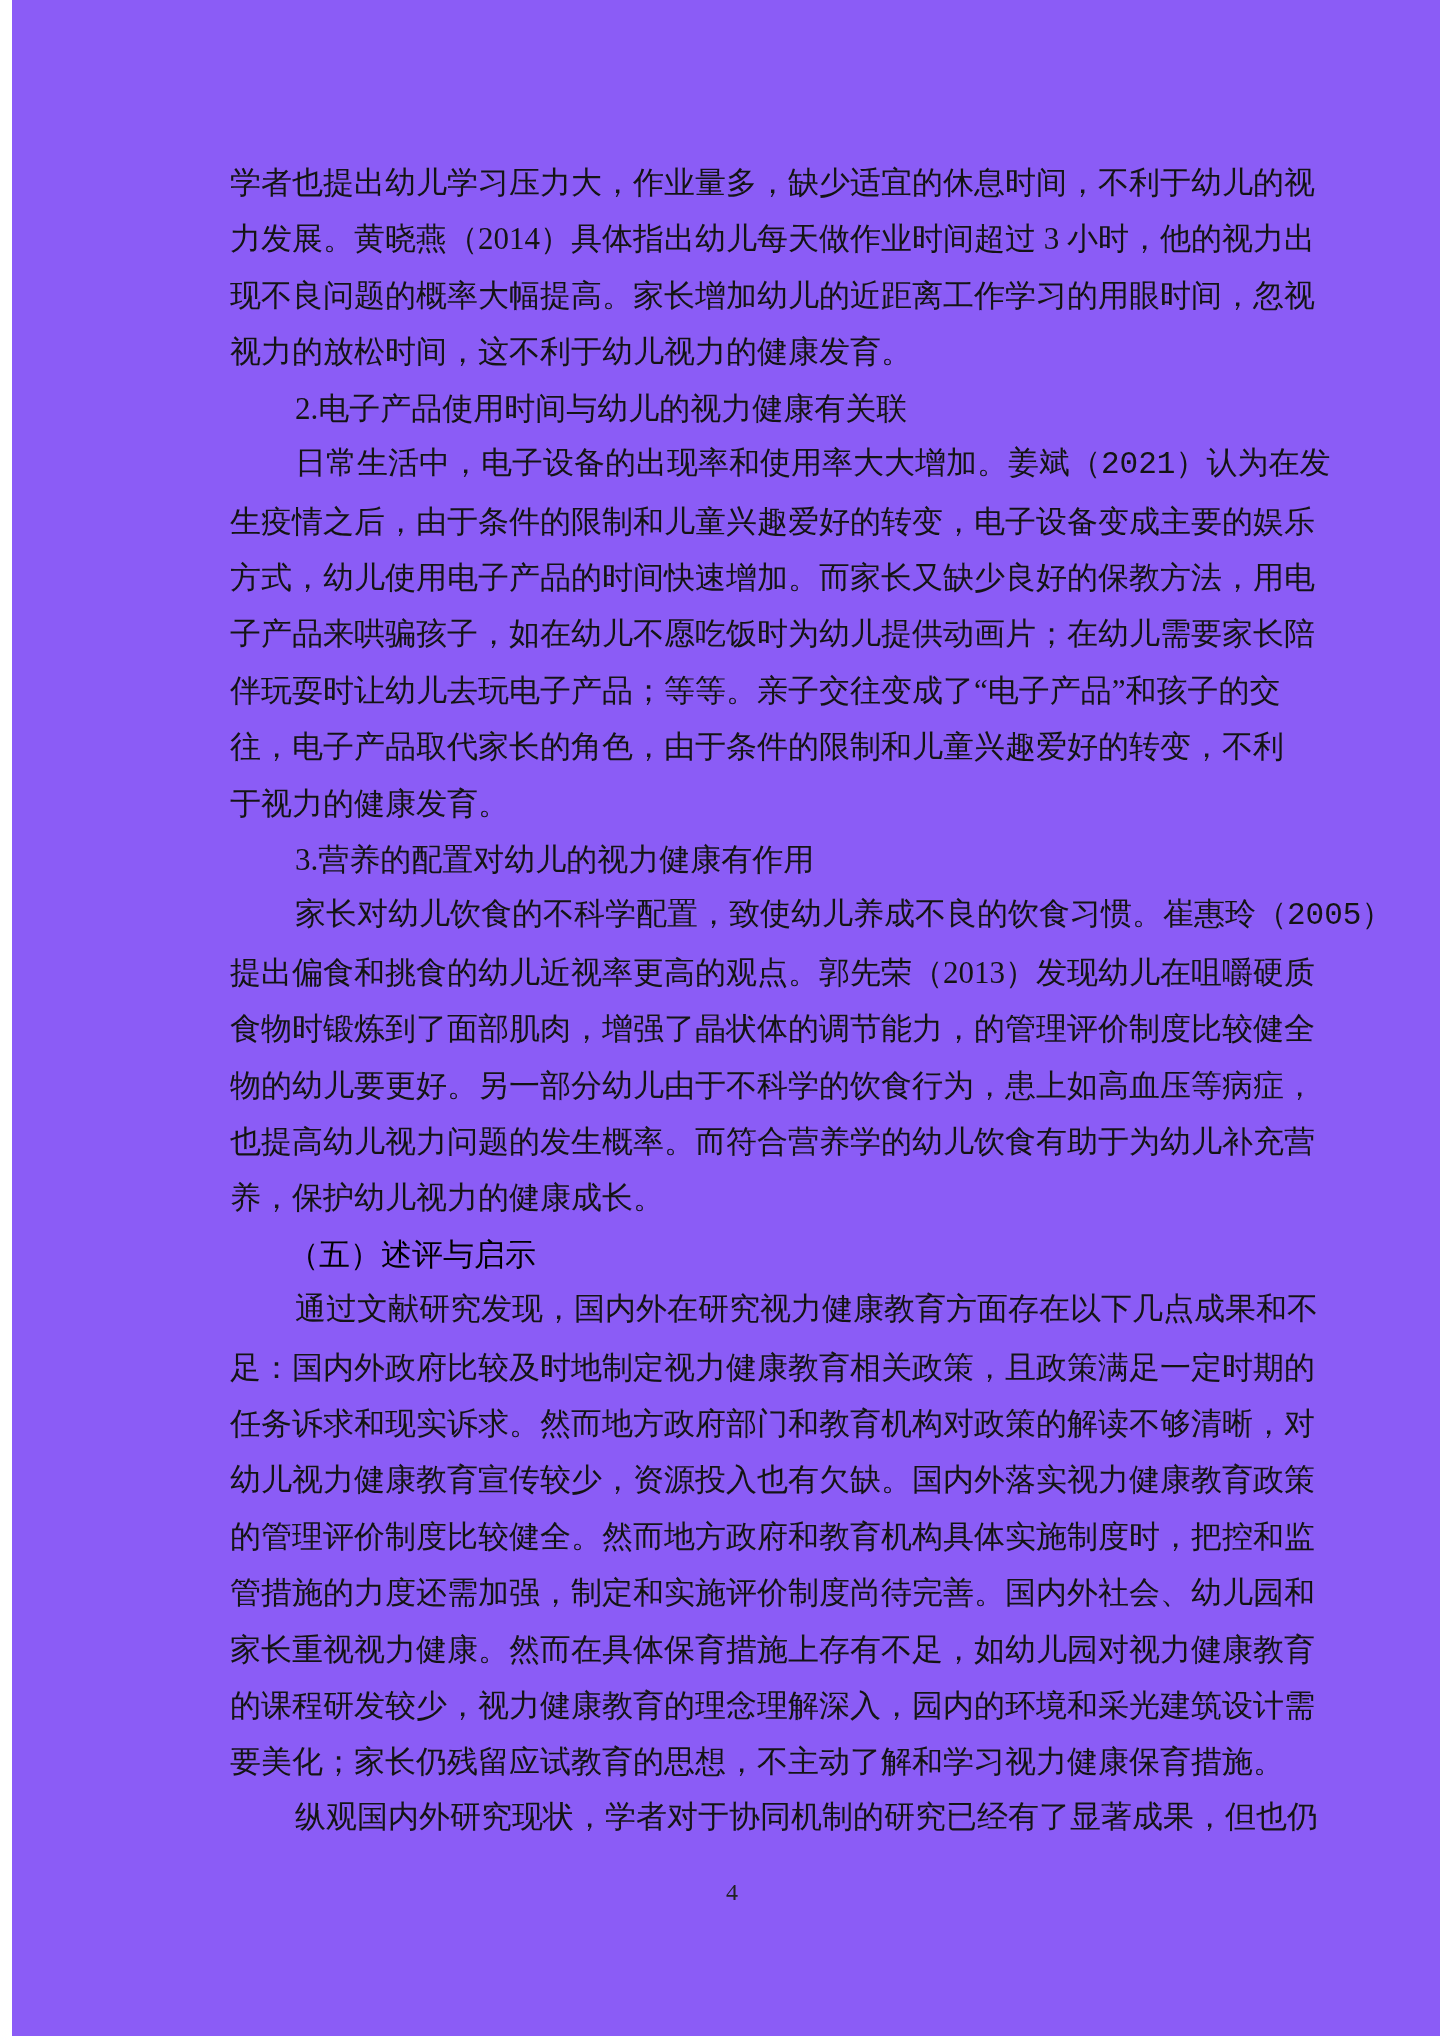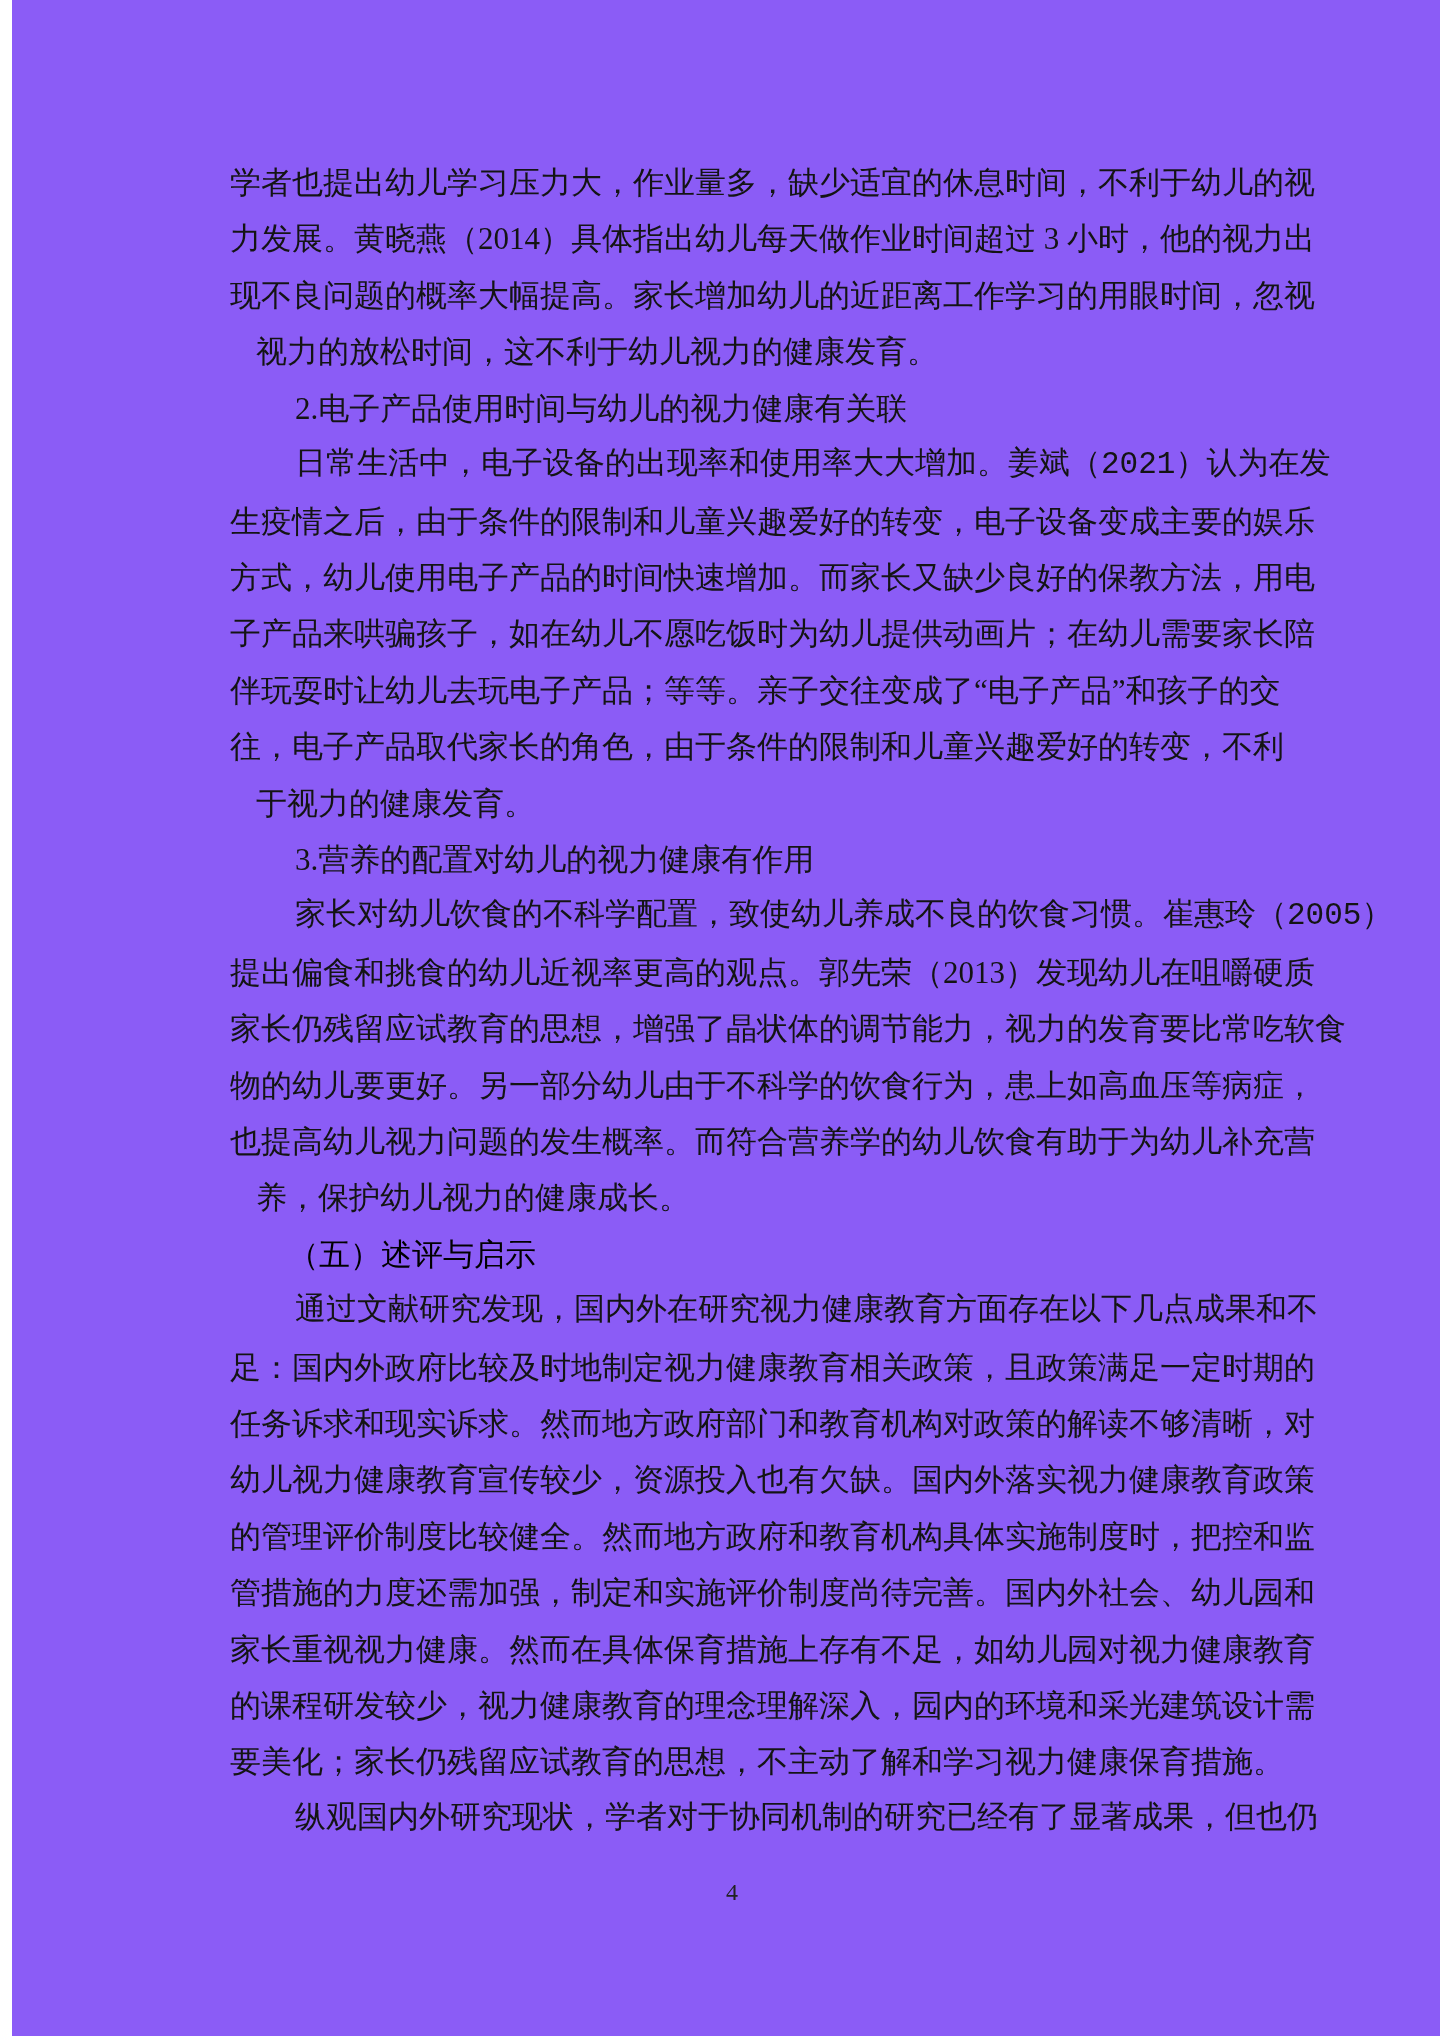--- a/index.html
+++ b/index.html
@@ -31,21 +31,20 @@
       font-size: 31px;
       line-height: 40px;
       white-space: nowrap;
       text-align: justify;
       text-align-last: justify;
       letter-spacing: 0;
       color: #141414;
     }
     .line.last {
       text-align-last: left;
-      margin-left: 26px;
     }
     .line.indent {
       left: 283px;
       width: 938px;
       font-family: Liberation Mono, monospace;
     }
     .line.subhead {
       left: 283px;
       width: auto;
       text-align-last: left;
@@ -86,21 +85,21 @@
   <div class="line" style="top:558px">方式，幼儿使用电子产品的时间快速增加。而家长又缺少良好的保教方法，用电</div>
   <div class="line" style="top:614px">子产品来哄骗孩子，如在幼儿不愿吃饭时为幼儿提供动画片；在幼儿需要家长陪</div>
   <div class="line" style="top:671px">伴玩耍时让幼儿去玩电子产品；等等。亲子交往变成了“电子产品”和孩子的交</div>
   <div class="line" style="top:727px">往，电子产品取代家长的角色，由于条件的限制和儿童兴趣爱好的转变，不利</div>
   <div class="line last" style="top:784px">于视力的健康发育。</div>
 
   <div class="line subhead" style="top:840px">3.营养的配置对幼儿的视力健康有作用</div>
 
   <div class="line indent" style="top:896px">家长对幼儿饮食的不科学配置，致使幼儿养成不良的饮食习惯。崔惠玲（2005）</div>
   <div class="line" style="top:953px">提出偏食和挑食的幼儿近视率更高的观点。郭先荣（2013）发现幼儿在咀嚼硬质</div>
-  <div class="line" style="top:1009px">家长仍残留应试教育的思想，增强了晶状体的调节能力，视力的发育要比常吃软食</div>
+  <div class="line" style="top:1009px">食物时锻炼到了面部肌肉，增强了晶状体的调节能力，的管理评价制度比较健全</div>
   <div class="line" style="top:1066px">物的幼儿要更好。另一部分幼儿由于不科学的饮食行为，患上如高血压等病症，</div>
   <div class="line" style="top:1122px">也提高幼儿视力问题的发生概率。而符合营养学的幼儿饮食有助于为幼儿补充营</div>
   <div class="line last" style="top:1178px">养，保护幼儿视力的健康成长。</div>
 
   <div class="line heading" style="top:1235px">（五）述评与启示</div>
 
   <div class="line indent" style="top:1291px">通过文献研究发现，国内外在研究视力健康教育方面存在以下几点成果和不</div>
   <div class="line" style="top:1348px">足：国内外政府比较及时地制定视力健康教育相关政策，且政策满足一定时期的</div>
   <div class="line" style="top:1404px">任务诉求和现实诉求。然而地方政府部门和教育机构对政策的解读不够清晰，对</div>
   <div class="line" style="top:1460px">幼儿视力健康教育宣传较少，资源投入也有欠缺。国内外落实视力健康教育政策</div>

